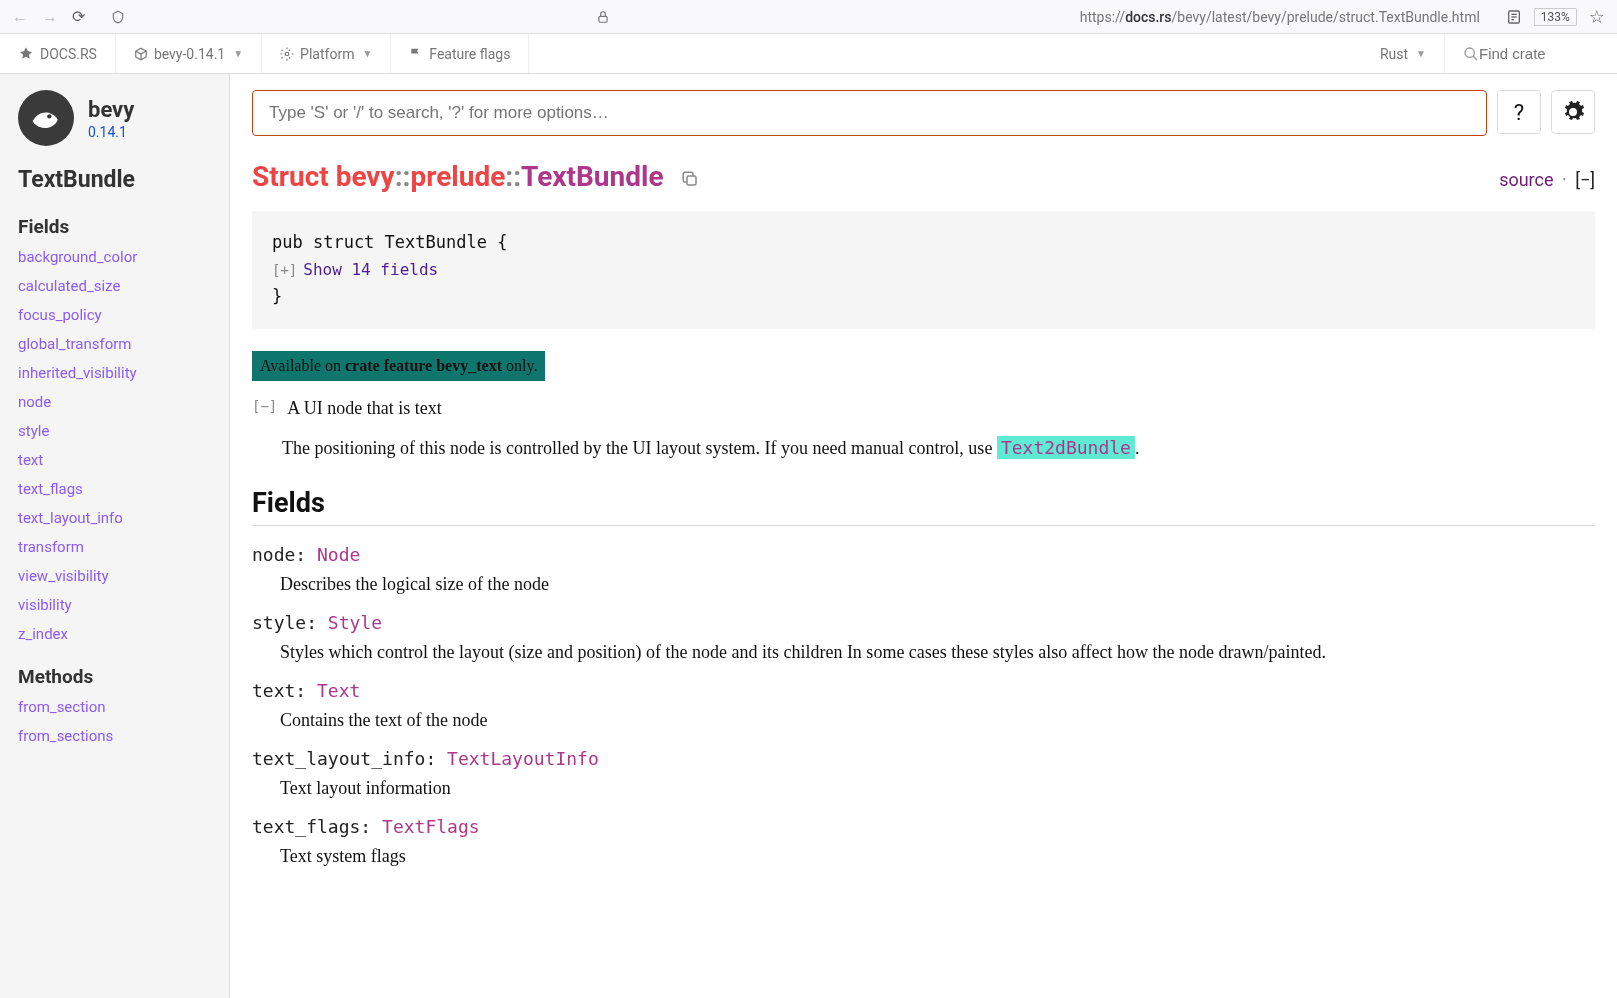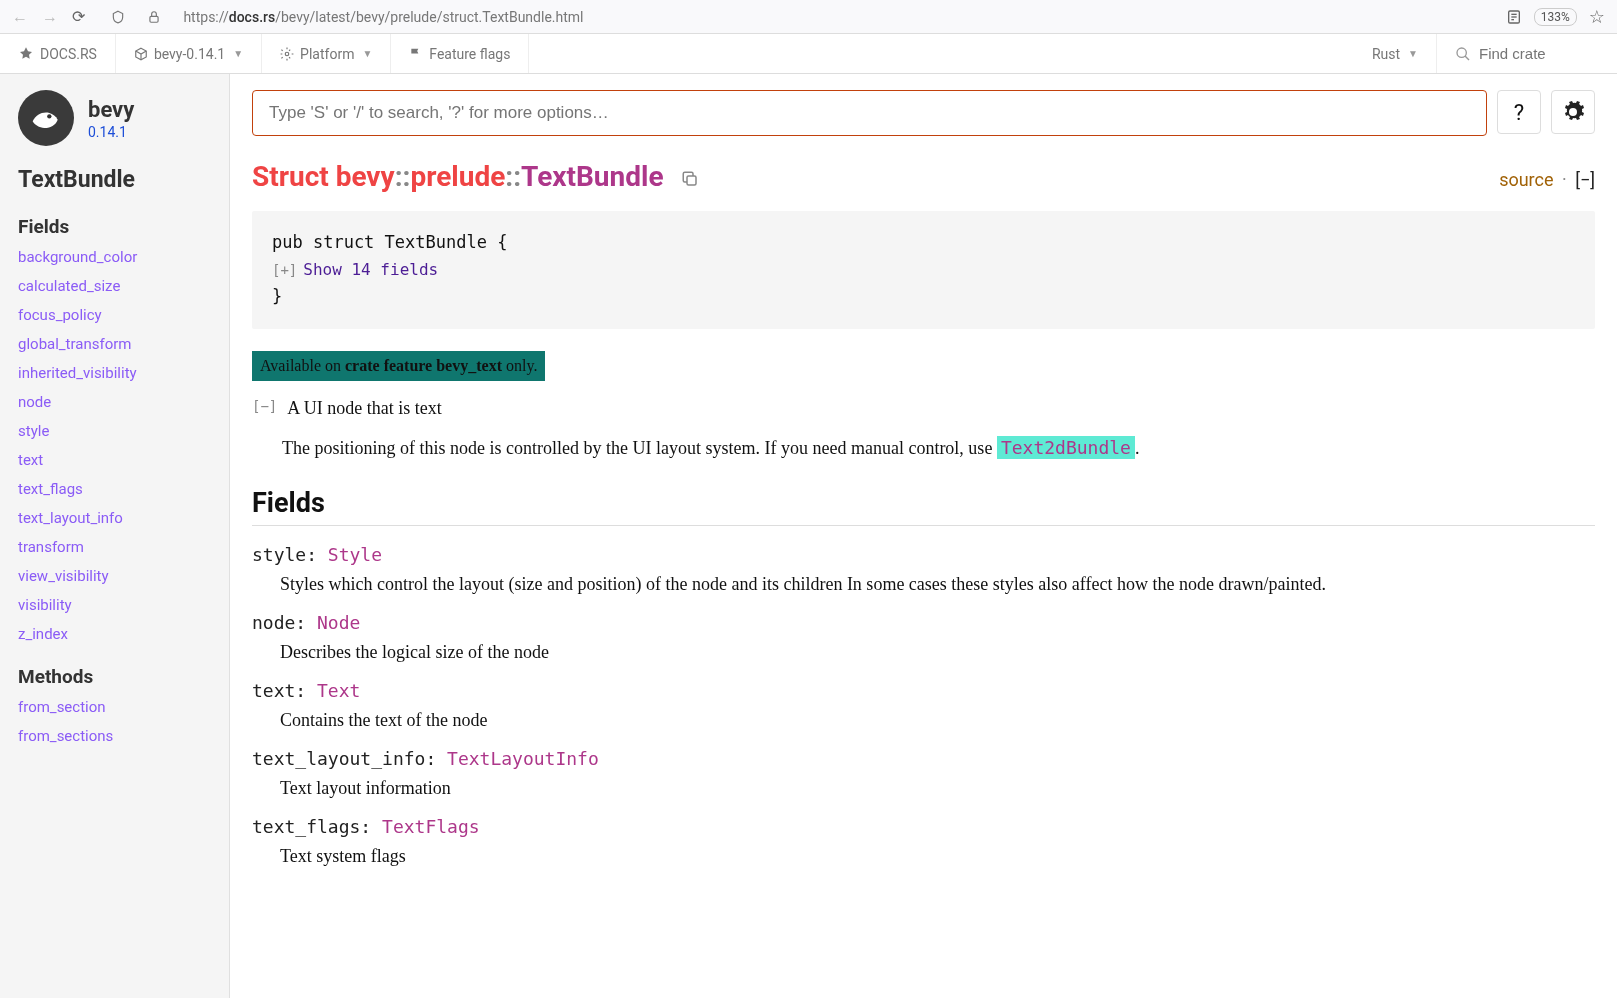--- a/index.html
+++ b/index.html
@@ -1,30 +1,30 @@
 <!DOCTYPE html>
 <html><head>
 <meta charset="utf-8">
 <style>
 * {margin:0; padding:0; box-sizing:border-box;}
 body {font-family:-apple-system,BlinkMacSystemFont,"Segoe UI",Roboto,sans-serif; color:#111; background:#fff;}
 .browser-bar {display:flex; align-items:center; height:34px; border-bottom:1px solid #ddd; padding:0 12px; gap:14px; background:#f9f9fb;}
 .nav-arrow {color:#666; cursor:pointer; font-size:16px;}
 .nav-arrow.disabled {color:#bbb;}
-.url-bar {flex:1; display:flex; align-items:center; gap:22px; padding:0 12px;}
+.url-bar {flex:1; display:flex; align-items:center; gap:22px; padding:0 12px;justify-content:space-between;}
 .url-text {color:#777; font-size:14px;}
 .url-text .bold {color:#333; font-weight:500;}
-.zoom-badge {border:1px solid #ccc; padding:1px 6px; font-size:12px; color:#555; border-radius:8px;}
+.zoom-badge {border:1px solid #ccc; padding:1px 6px; font-size:12px; color:#555; border-radius:1px;}
 .top-icons {display:flex; align-items:center; gap:12px; color:#666;}
 
 .docsrs-bar {display:flex; align-items:center; height:40px; border-bottom:1px solid #ddd; background:#fff;}
 .docsrs-item {display:flex; align-items:center; gap:6px; padding:0 18px; height:100%; border-right:1px solid #eee; color:#777; font-size:14px; cursor:pointer;}
 .docsrs-item .tri {font-size:10px; color:#999; margin-left:2px;}
 .docsrs-spacer {flex:1;}
-.docsrs-search {display:flex; align-items:center; gap:8px; padding:0 18px; color:#999; font-size:15px;}
+.docsrs-search {display:flex; align-items:center; padding:0 18px; color:#999; font-size:15px;}
 .docsrs-search input {border:none; font-size:15px; outline:none; width:120px;}
 
 .main {display:flex; height:calc(100vh - 74px);}
 .sidebar {width:230px; background:#f5f5f5; border-right:1px solid #e0e0e0; padding:16px 0 16px 18px; overflow-y:auto;}
 .crate-head {display:flex; align-items:center; gap:14px; margin-bottom:20px;}
 .crate-logo {width:56px; height:56px; border-radius:50%; background:#3a3a3a; display:flex; align-items:center; justify-content:center;}
 .crate-name {font-size:22px; font-weight:700; color:#333;}
 .crate-ver {font-size:14px; color:#1d4ed8; margin-top:2px;}
 .sidebar-title {font-size:23px; font-weight:700; color:#333; margin-bottom:22px;}
 .sidebar-heading {font-size:19px; font-weight:700; color:#333; margin-top:22px; margin-bottom:10px;}
@@ -35,21 +35,21 @@
 .search-box {flex:1; border:1px solid #c2410c; border-radius:4px; padding:12px 16px; font-size:17px; color:#888;}
 .square-btn {width:44px; height:44px; border:1px solid #ddd; border-radius:4px; display:flex; align-items:center; justify-content:center; font-size:22px; cursor:pointer;}
 
 .page-title-row {display:flex; align-items:baseline; justify-content:space-between; margin-bottom:18px;}
 .page-title {font-size:28px; font-weight:700;}
 .page-title .path {color:#ef4444;}
 .page-title .sep {color:#888;}
 .page-title .name {color:#ad378a;}
 .copy-icon {display:inline-block; margin-left:10px; color:#888; cursor:pointer; font-size:18px; vertical-align:middle;}
 .title-right {font-size:18px;}
-.title-right a {color:#a16207; text-decoration:none; cursor:pointer;}
+.title-right a {color:#701a75; text-decoration:none; cursor:pointer;}
 .title-right .sep2 {color:#888; margin:0 4px;}
 .title-right .toggle {color:#222; cursor:pointer;}
 
 .code-block {background:#f5f5f5; padding:18px 20px; font-family:"SFMono-Regular",Consolas,monospace; font-size:17px; line-height:1.6; margin-bottom:22px; border-radius:2px;}
 .code-block .show-fields {color:#4c1d95; font-size:16px;}
 .code-block .expand {color:#888; font-size:14px; margin-right:6px; cursor:pointer;}
 
 .feature-note {background:#0f766e; padding:6px 8px; font-family:Georgia,serif; font-size:16px; display:inline-block; margin-bottom:14px;}
 .feature-note .b {font-weight:700;}
 
@@ -245,28 +245,28 @@
       <span class="desc-toggle">[−]</span>
       <span class="desc-text">A UI node that is text</span>
     </div>
     <div class="desc-para">
       <span>The positioning of this node is controlled by the UI layout system. If you need manual control, use </span><a class="code-link">Text2dBundle</a><span>.</span>
     </div>
 
     <h2 class="section-h">Fields</h2>
     <div id="fields-list">
         <div class="field-row">
+          <div class="field-sig"><span class="fname">node: </span><a class="ftype">Node</a></div>
+          <div class="field-desc">Describes the logical size of the node</div>
+        </div>
+        <div class="field-row">
           <div class="field-sig"><span class="fname">style: </span><a class="ftype">Style</a></div>
           <div class="field-desc">Styles which control the layout (size and position) of the node and its children In some cases these styles also affect how the node drawn/painted.</div>
         </div>
         <div class="field-row">
-          <div class="field-sig"><span class="fname">node: </span><a class="ftype">Node</a></div>
-          <div class="field-desc">Describes the logical size of the node</div>
-        </div>
-        <div class="field-row">
           <div class="field-sig"><span class="fname">text: </span><a class="ftype">Text</a></div>
           <div class="field-desc">Contains the text of the node</div>
         </div>
         <div class="field-row">
           <div class="field-sig"><span class="fname">text_layout_info: </span><a class="ftype">TextLayoutInfo</a></div>
           <div class="field-desc">Text layout information</div>
         </div>
         <div class="field-row">
           <div class="field-sig"><span class="fname">text_flags: </span><a class="ftype">TextFlags</a></div>
           <div class="field-desc">Text system flags</div>

